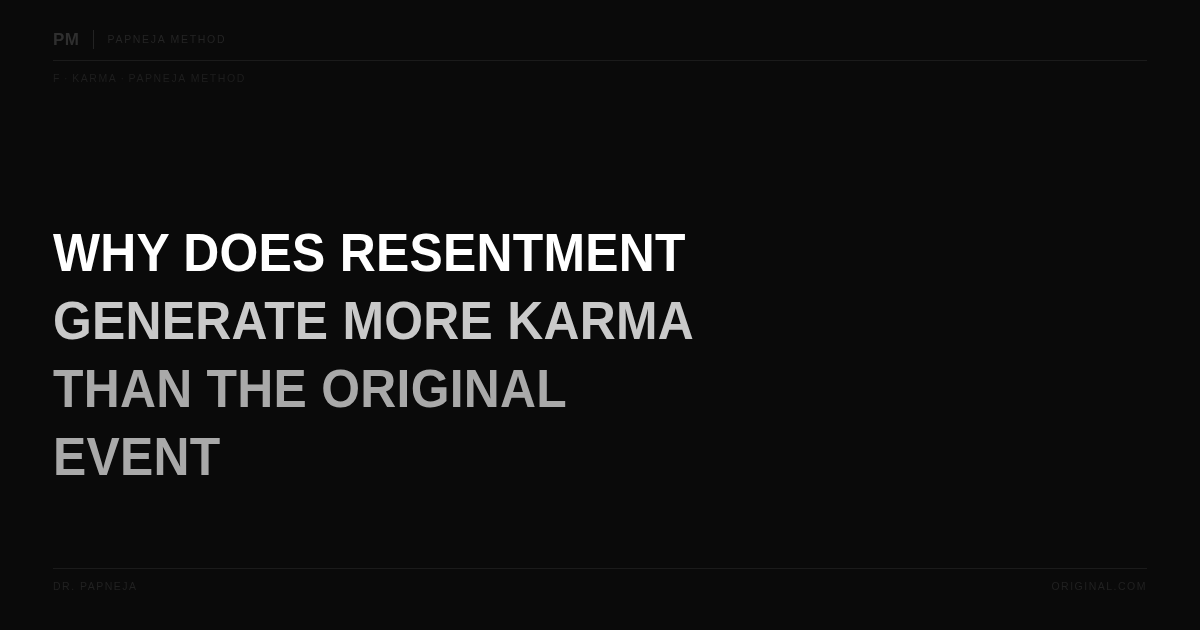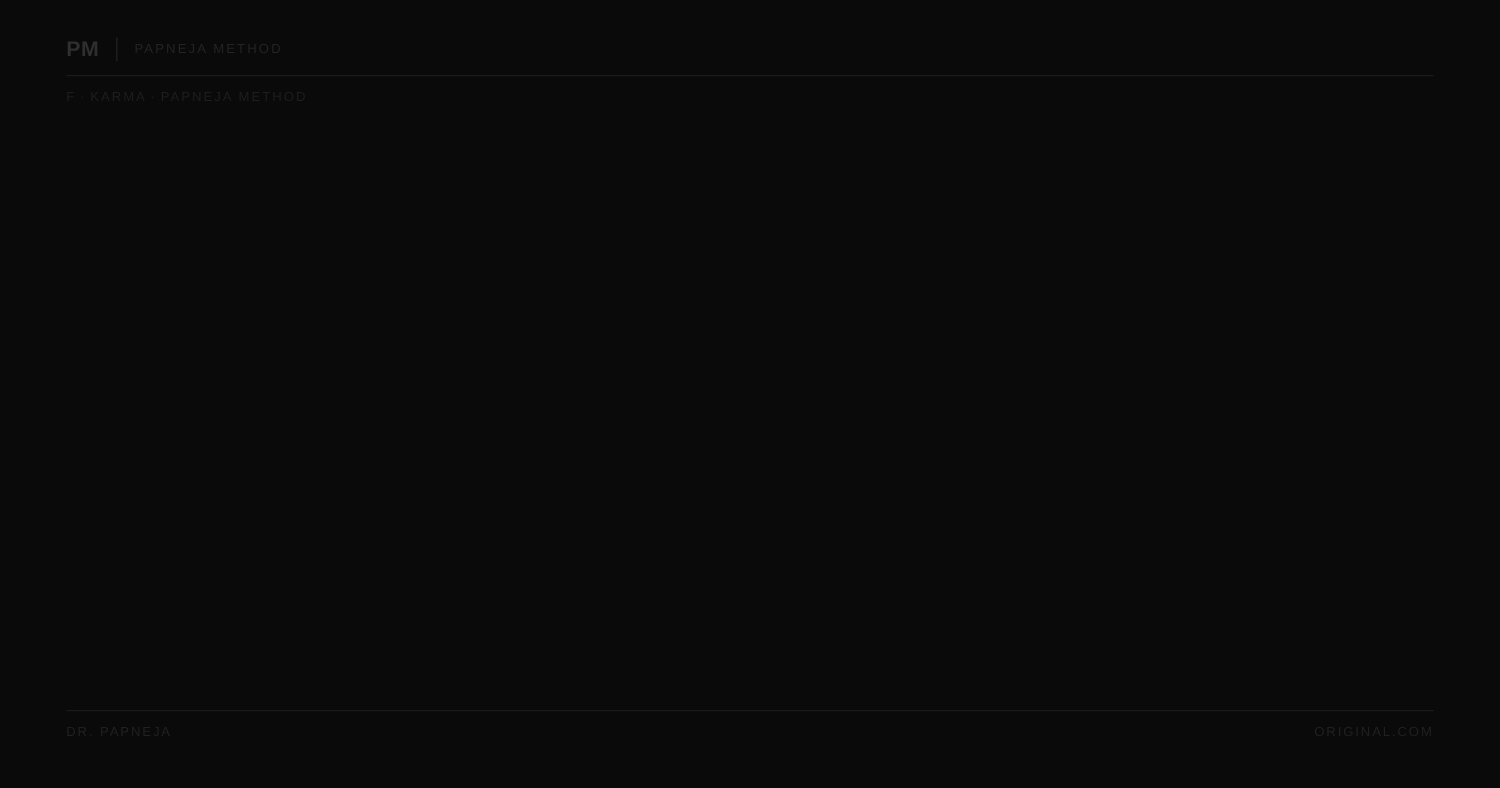--- a/index.html
+++ b/index.html
@@ -141,20 +141,26 @@
     <span class="logo-mark">PM</span>
     <span class="logo-divider"></span>
     <span class="logo-wordmark">PAPNEJA METHOD</span>
   </div>
   <div class="header-rule"></div>
 
   <div class="breadcrumb">
     <span>F</span><span class="crumb-sep">·</span><span>KARMA</span><span class="crumb-sep">·</span><span>PAPNEJA METHOD</span>
   </div>
 
+  <h1 class="headline">
+    <span class="headline-line tone-0">WHY DOES RESENTMENT</span>
+    <span class="headline-line tone-1">GENERATE MORE KARMA</span>
+    <span class="headline-line tone-2">THAN THE ORIGINAL</span>
+    <span class="headline-line tone-3">EVENT</span>
+  </h1>
 
   <div class="footer-rule"></div>
   <div class="footer">
     <span class="footer-left">DR. PAPNEJA</span>
     <span class="footer-right">ORIGINAL.COM</span>
   </div>
 
 </div>
 
 </body></html>

